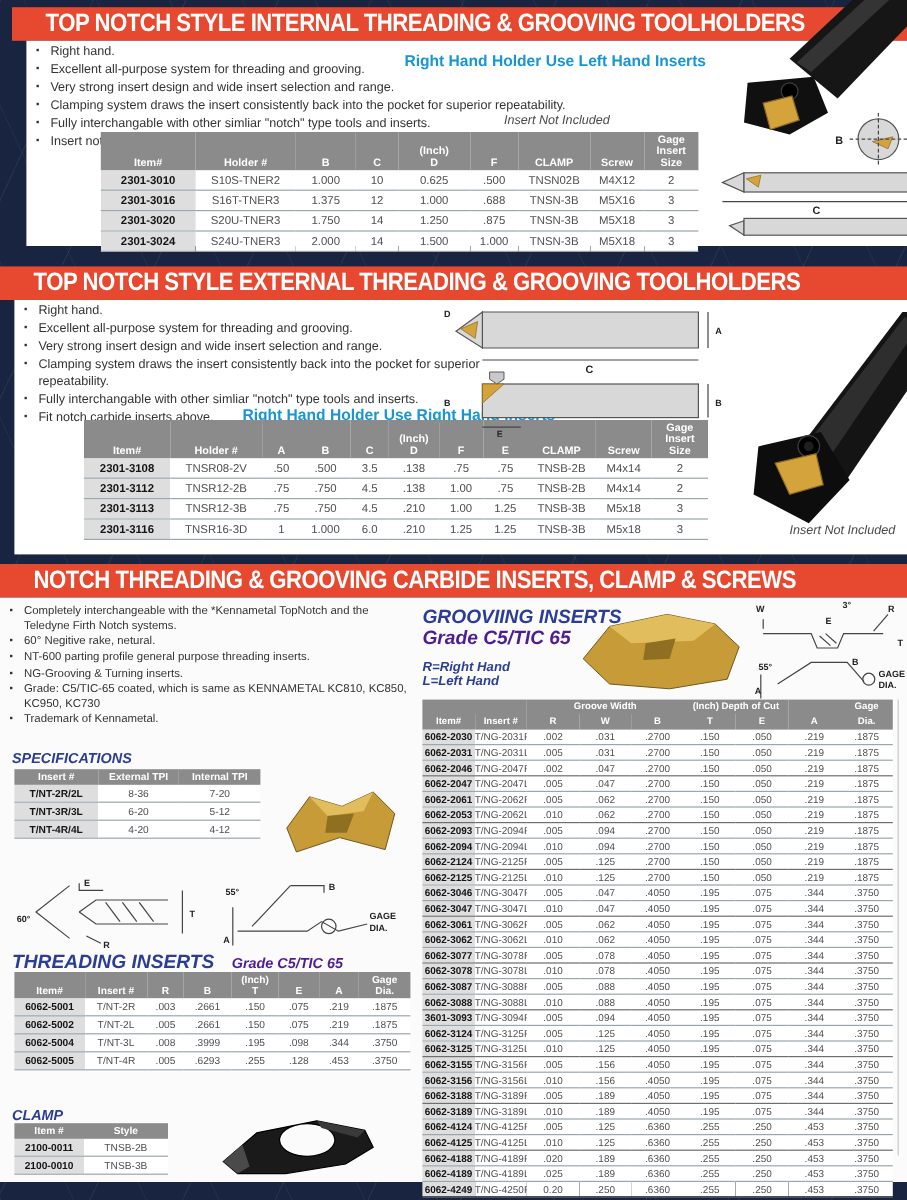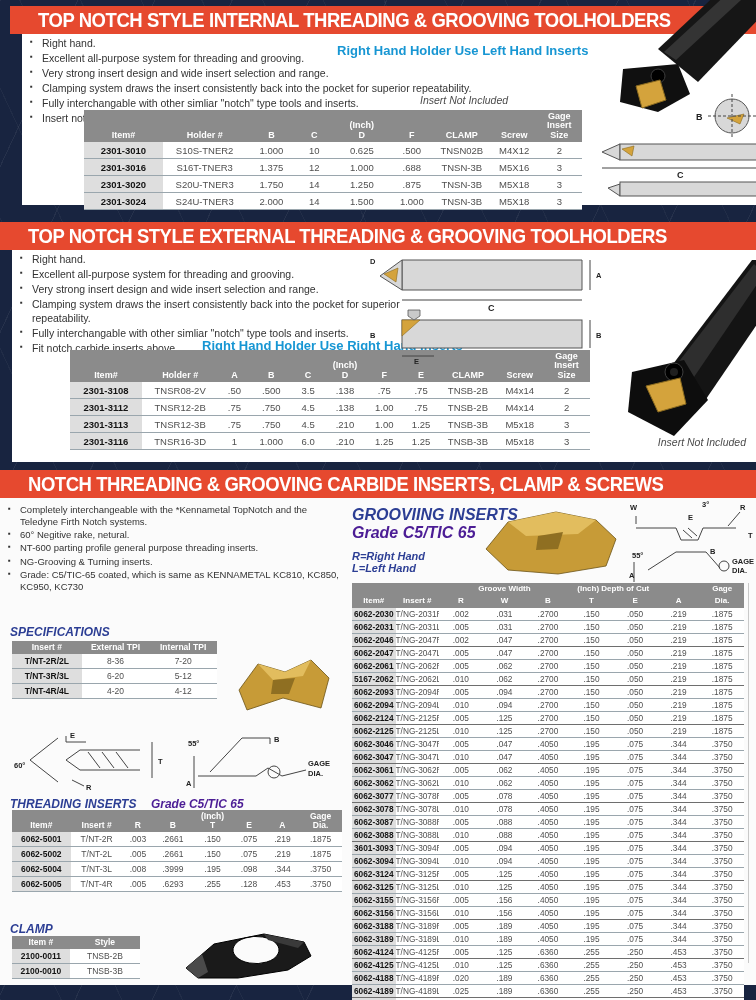--- a/index.html
+++ b/index.html
@@ -325,20 +325,21 @@
     <div class="band">
       <span>NOTCH THREADING &amp; GROOVING CARBIDE INSERTS, CLAMP &amp; SCREWS</span>
     </div>
     <div class="panel-body bg-white" style="height:487px;">
       <ul class="bullets bullets-sm abs" style="left:8px;top:5px;width:335px;">
           <li>Completely interchangeable with the *Kennametal TopNotch and the Teledyne Firth Notch systems.</li>
           <li>60° Negitive rake, netural.</li>
           <li>NT-600 parting profile general purpose threading inserts.</li>
           <li>NG-Grooving &amp; Turning inserts.</li>
           <li>Grade: C5/TIC-65 coated, which is same as KENNAMETAL KC810, KC850, KC950, KC730</li>
+          <li>Trademark of Kennametal.</li>
         </ul>
 
       <div class="abs blue-head" style="left:352px;top:8px;font-size:16px;">
         <div>GROOVIING INSERTS</div>
         <div class="grade">Grade C5/TIC 65</div>
       </div>
       <div class="abs blue-head" style="left:352px;top:52px;font-size:11px;">
         <div>R=Right Hand</div>
         <div>L=Left Hand</div>
       </div>
@@ -441,21 +442,21 @@
               <td>T/NG-2062R</td>
               <td>.005</td>
               <td>.062</td>
               <td>.2700</td>
               <td>.150</td>
               <td>.050</td>
               <td>.219</td>
               <td>.1875</td>
             </tr>
             <tr>
-              <td>5167-2062</td>
+              <td>6062-2053</td>
               <td>T/NG-2062L</td>
               <td>.010</td>
               <td>.062</td>
               <td>.2700</td>
               <td>.150</td>
               <td>.050</td>
               <td>.219</td>
               <td>.1875</td>
             </tr>
             <tr>
@@ -587,31 +588,20 @@
               <td>.4050</td>
               <td>.195</td>
               <td>.075</td>
               <td>.344</td>
               <td>.3750</td>
             </tr>
             <tr>
               <td>3601-3093</td>
               <td>T/NG-3094R</td>
               <td>.005</td>
-              <td>.094</td>
-              <td>.4050</td>
-              <td>.195</td>
-              <td>.075</td>
-              <td>.344</td>
-              <td>.3750</td>
-            </tr>
-            <tr>
-              <td>6062-3094</td>
-              <td>T/NG-3094L</td>
-              <td>.010</td>
               <td>.094</td>
               <td>.4050</td>
               <td>.195</td>
               <td>.075</td>
               <td>.344</td>
               <td>.3750</td>
             </tr>
             <tr>
               <td>6062-3124</td>
               <td>T/NG-3125R</td>
@@ -792,21 +782,21 @@
         <text x="264" y="12" class="dg-txt-sm">B</text>
         <polyline points="188,46 246,46 258,38 272,46 296,40" class="dg"></polyline>
         <circle cx="264" cy="42" r="6" class="dg"></circle>
         <text x="298" y="36" class="dg-txt-sm">GAGE</text>
         <text x="298" y="46" class="dg-txt-sm">DIA.</text>
         <line x1="184" y1="26" x2="184" y2="58" class="dg"></line>
         <text x="176" y="56" class="dg-txt-sm">A</text>
       </svg>
 
       <div class="abs" style="left:10px;top:296px;">
-        <span class="blue-head" style="font-size:12px;">THREADING INSERTS</span>
+        <span class="blue-head" style="font-size:16px;">THREADING INSERTS</span>
         <span class="blue-head grade" style="font-size:12px;margin-left:10px;">Grade C5/TIC 65</span>
       </div>
       <table class="tbl tbl-sm tbl-threading" style="left:12px;top:312px;width:330px;">
           <thead>
             <tr>
               <th>Item#</th>
               <th>Insert #</th>
               <th>R</th>
               <th>B</th>
               <th>(Inch)

